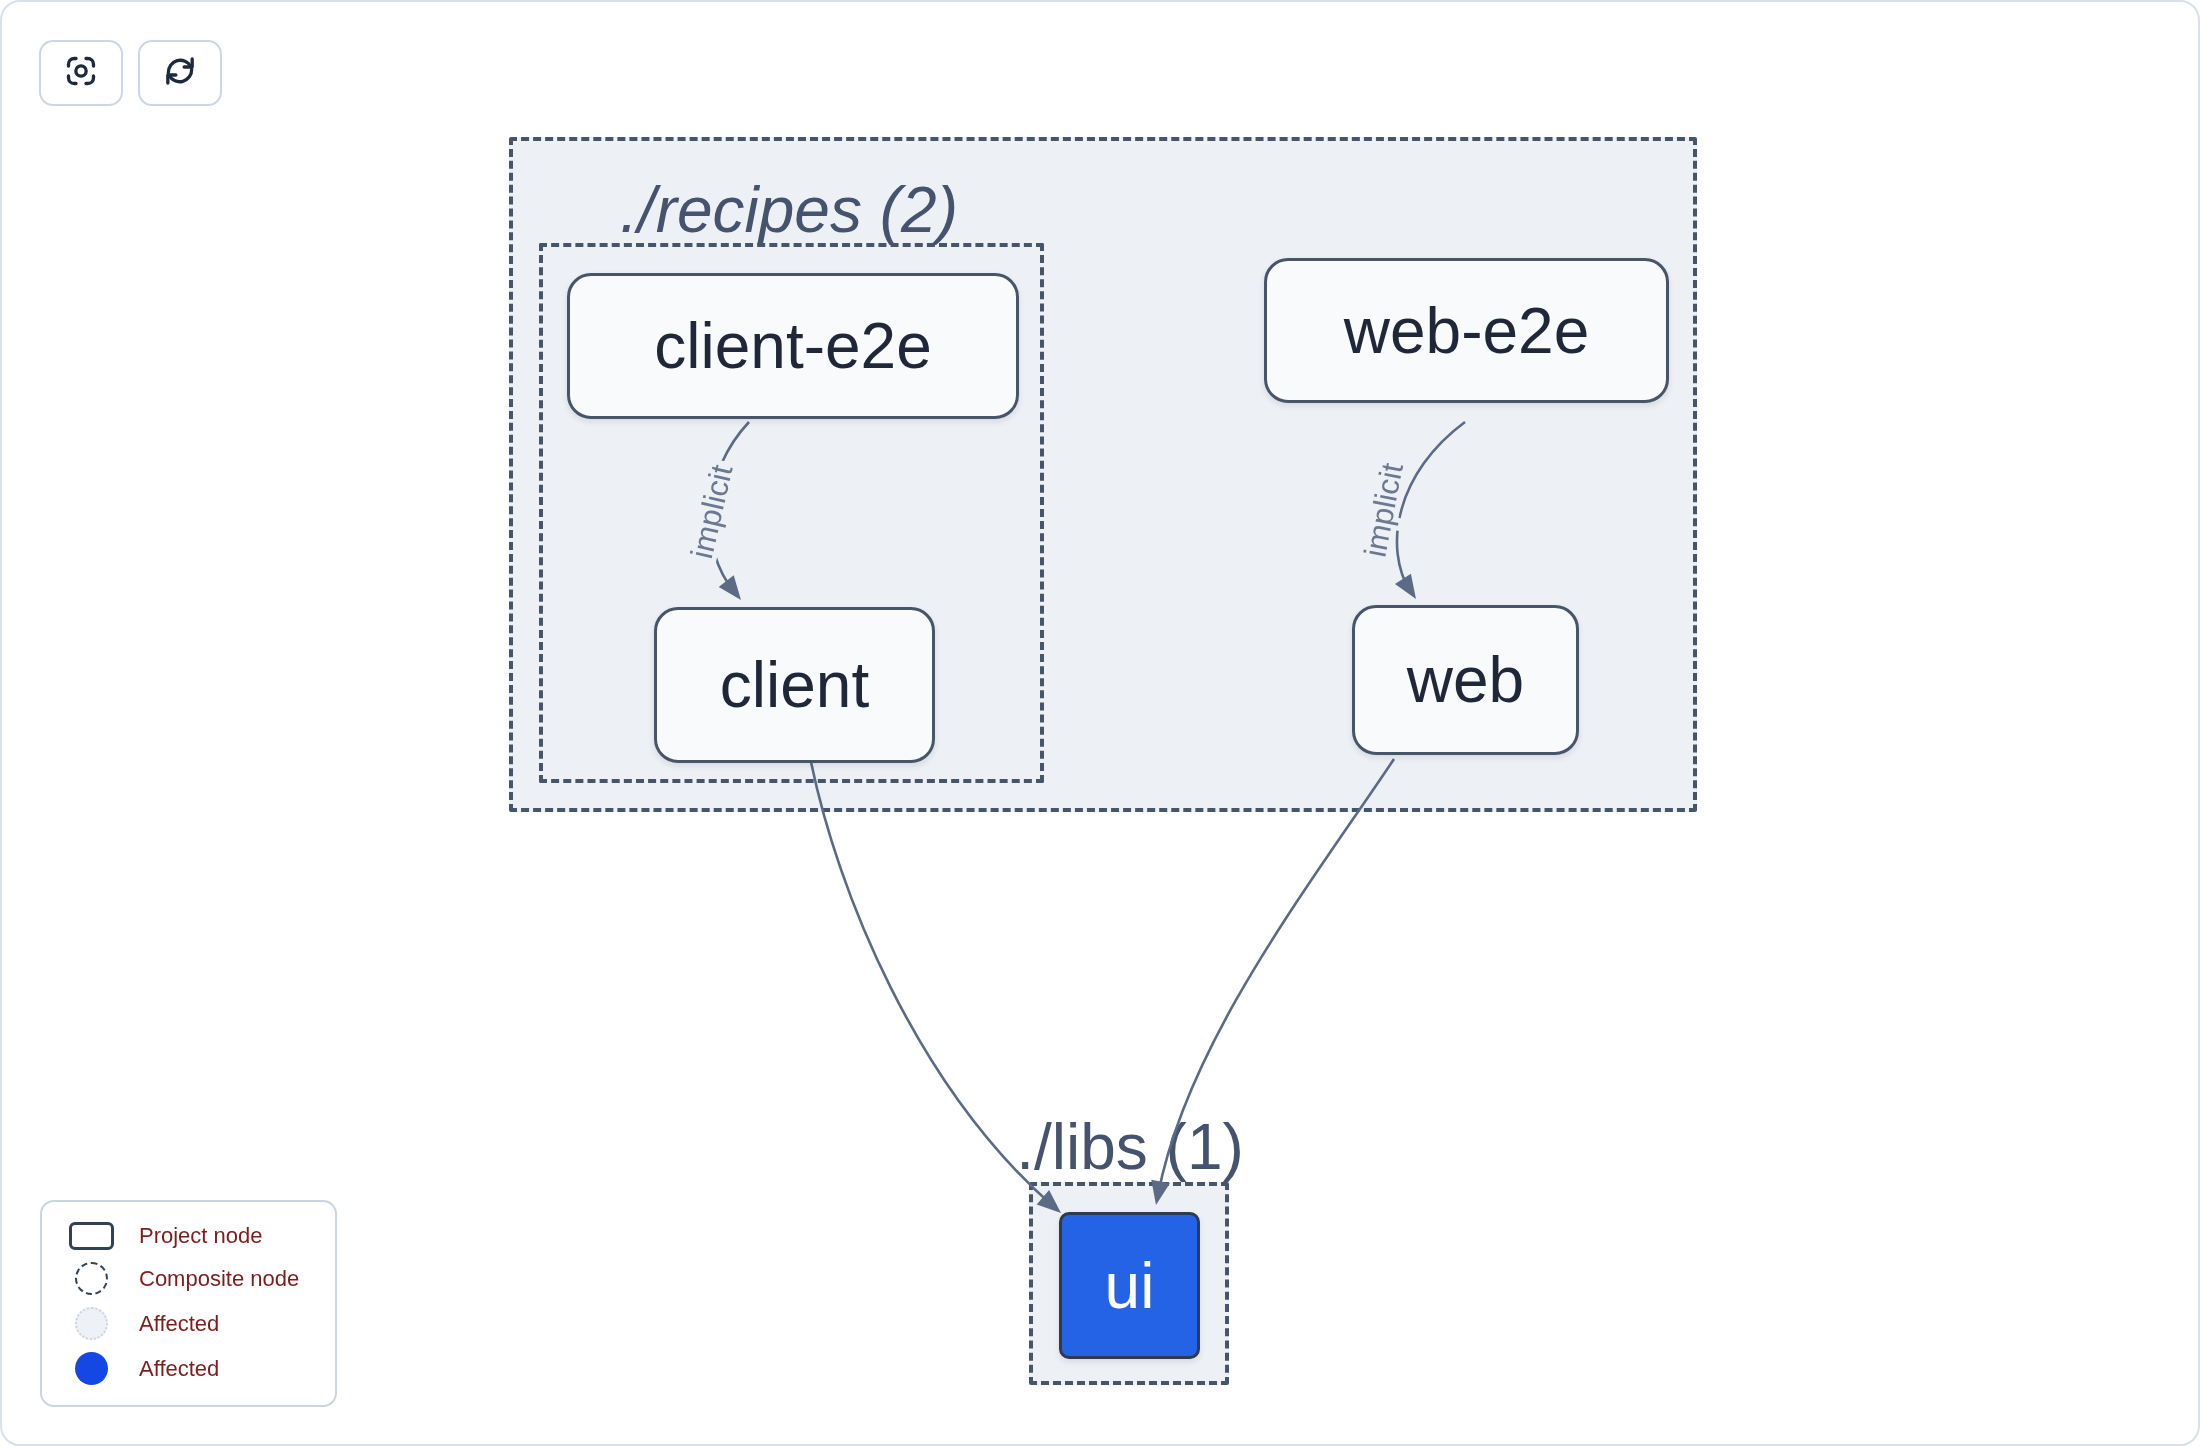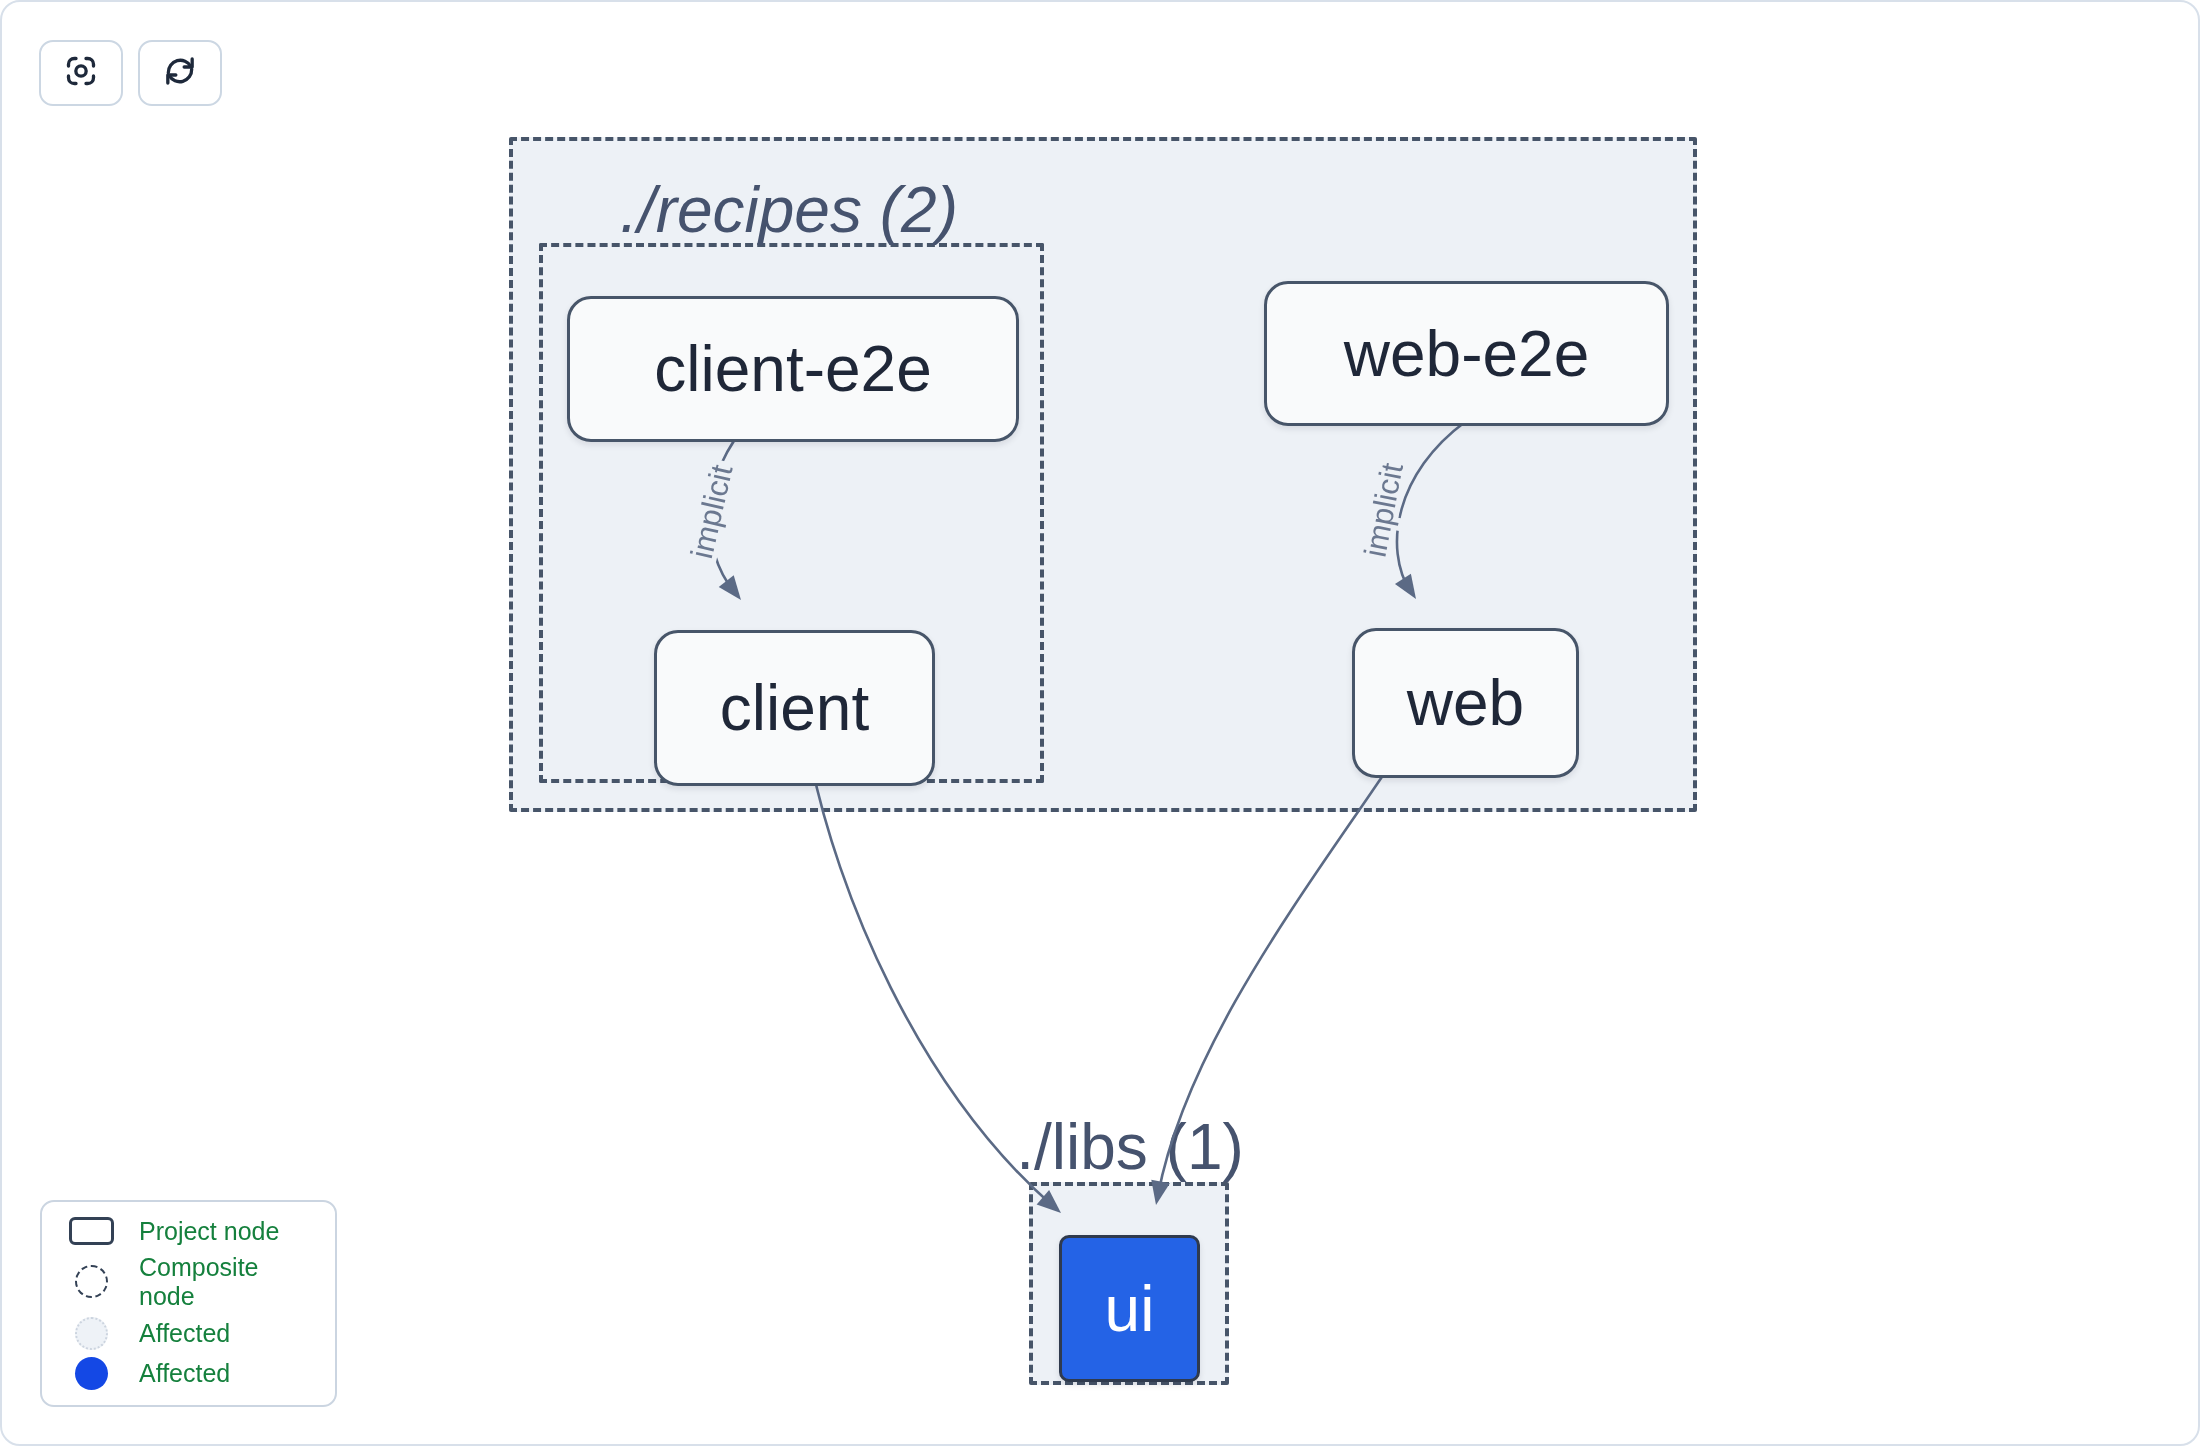--- a/index.html
+++ b/index.html
@@ -32,33 +32,33 @@
   .edge-arrow{fill:#5b6a85;}
   .edge-label{
     font-family:"Liberation Sans",sans-serif;font-size:31px;fill:#6b7890;
     text-anchor:middle;paint-order:stroke;stroke:#edf1f6;stroke-width:10px;
   }
   
   .node{
     position:absolute;z-index:4;display:flex;align-items:center;justify-content:center;
     background:#f9fafb;border:3px solid #475569;border-radius:24px;
     font-size:64px;color:#1f2738;cursor:pointer;
-    box-shadow:0 3px 6px rgba(15,23,42,0.10);white-space:nowrap;margin-top:23px;
+    box-shadow:0 3px 6px rgba(15,23,42,0.10);white-space:nowrap;
   }
   .node.touched{background:#2463e6;border-color:#2f3a4d;color:#ffffff;border-radius:10px;}
   
   .legend{
     position:absolute;left:38px;top:1198px;width:297px;height:207px;z-index:6;
     background:#fff;border:2px solid #cbd5e1;border-radius:14px;
     display:flex;flex-direction:column;justify-content:space-evenly;
     padding:8px 14px 8px 20px;
   }
   .legend-row{display:flex;align-items:center;}
   .legend-swatch-col{width:58px;display:flex;align-items:center;justify-content:center;flex:0 0 58px;}
-  .legend-label{margin-left:19px;font-size:25px;color:#15803d;}
+  .legend-label{margin-left:19px;font-size:22px;color:#7f1d1d;}
   .sw-project{width:45px;height:28px;border:3px solid #334155;border-radius:6px;background:#fff;}
   .sw-composite{width:33px;height:33px;border:2.5px dashed #334155;border-radius:50%;background:#fff;}
   .sw-affected{width:33px;height:33px;border:2.5px dotted #ccd4df;border-radius:50%;background:#eef2f7;}
   .sw-touched{width:33px;height:33px;border-radius:50%;background:#1448e5;}
 </style>
 </head>
 <body>
 
 <div class="page">
 

